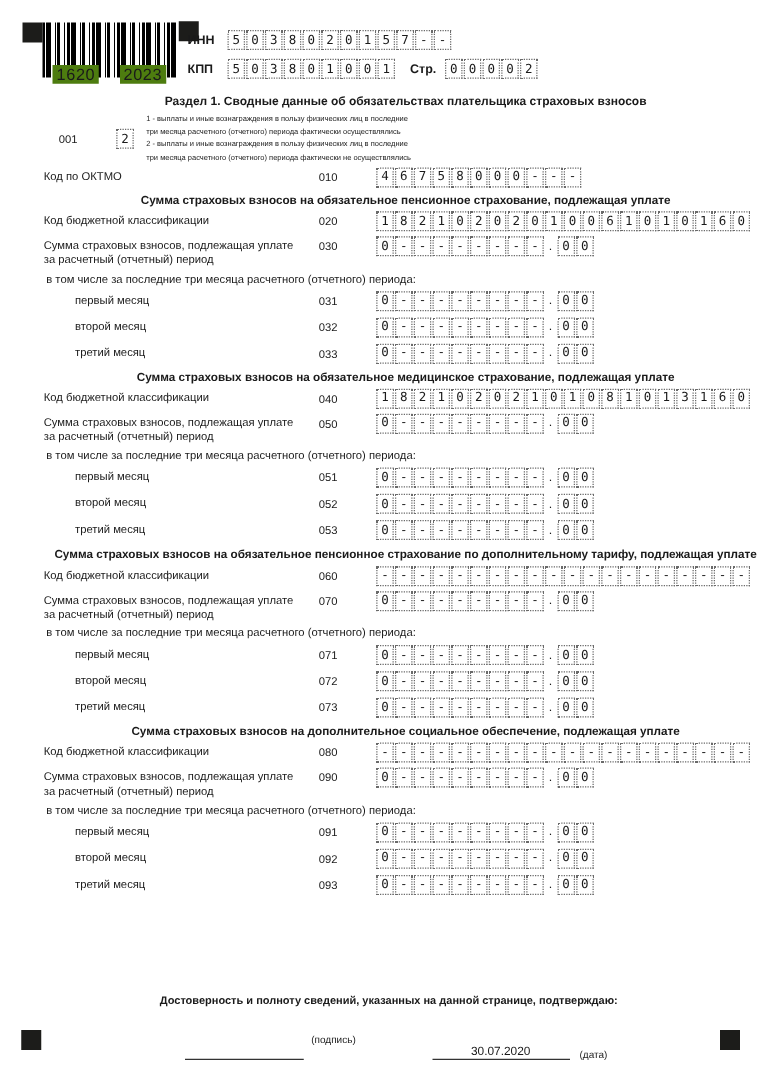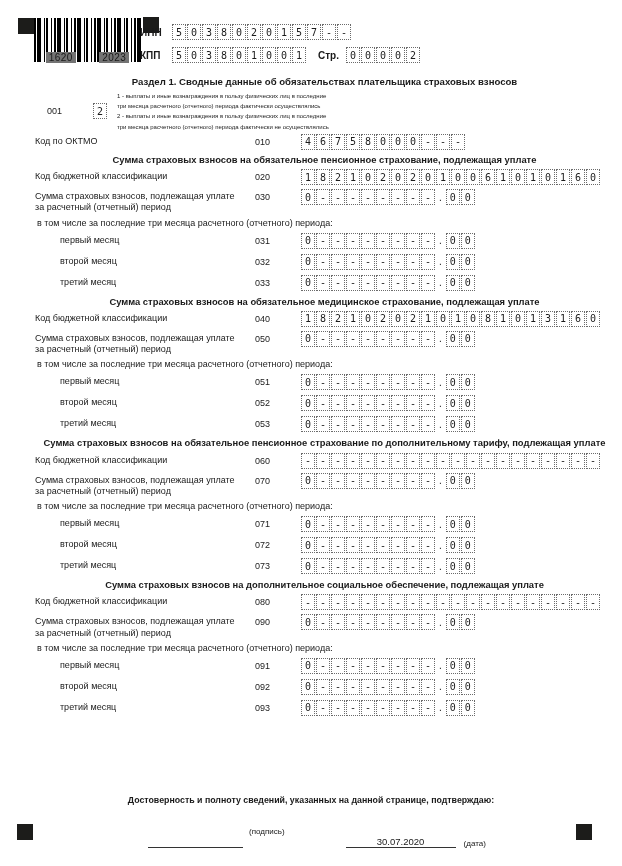--- a/index.html
+++ b/index.html
@@ -18,23 +18,23 @@
   .sq.bl { left:17px; top:824px; }
   .sq.br { left:576px; top:824px; }
   .barcode {
     position:absolute; left:34px; top:18px; width:107px; height:44px;
     background:repeating-linear-gradient(90deg,
       #000 0 2px, #fff 2px 3px, #000 3px 7px, #fff 7px 10px,
       #000 10px 11px, #fff 11px 12px, #000 12px 14px, #fff 14px 17px,
       #000 17px 18px, #fff 18px 20px);
   }
   .bnums { position:absolute; left:34px; top:52px; width:107px; display:flex; justify-content:space-around; }
-  .bnum { background:#737373; font-size:10px; padding:0 3px; letter-spacing:.5px; }
-
-  .idblock { position:absolute; left:140px; top:24px; }
+  .bnum { background:#4d7c0f; font-size:13px; padding:0 3px; letter-spacing:.5px; }
+
+  .idblock { position:absolute; left:150px; top:24px; }
   .idrow { display:flex; align-items:center; margin-bottom:7px; }
   .idlabel { font-size:10px; font-weight:bold; width:32px; }
   .idlabel.stp { width:auto; margin:0 7px 0 12px; }
 
   
   .boxes { display:inline-flex; gap:1px; }
   .cell {
     width:14px; height:16px; border:1px dotted #6a6a6a;
     display:inline-flex; align-items:center; justify-content:center;
     font-family:"DejaVu Sans Mono", monospace; font-size:10px; background:#fff;

